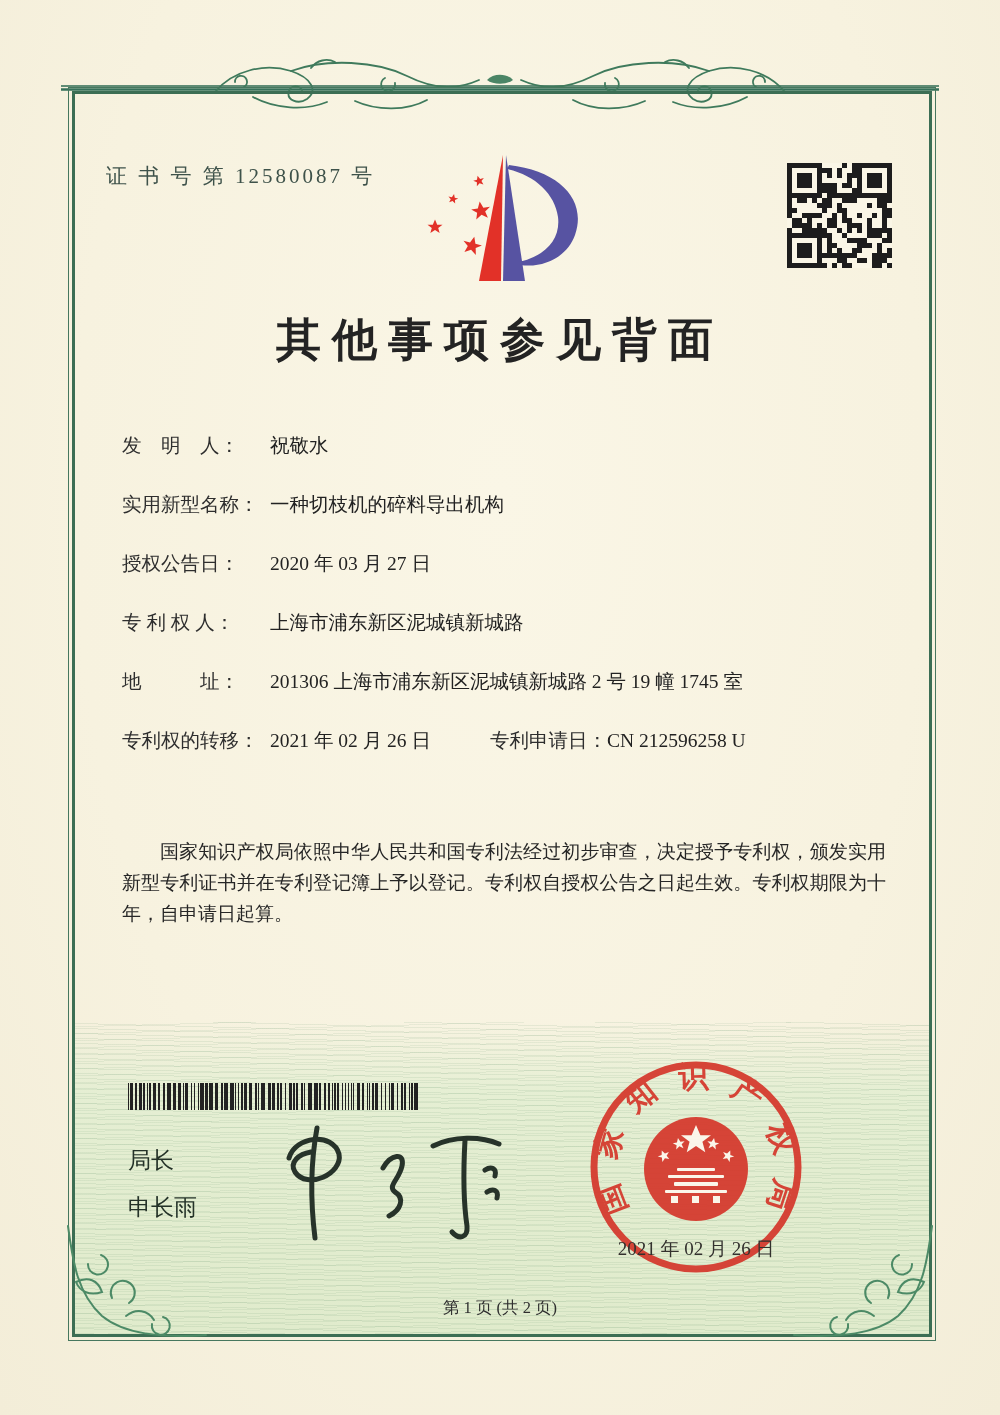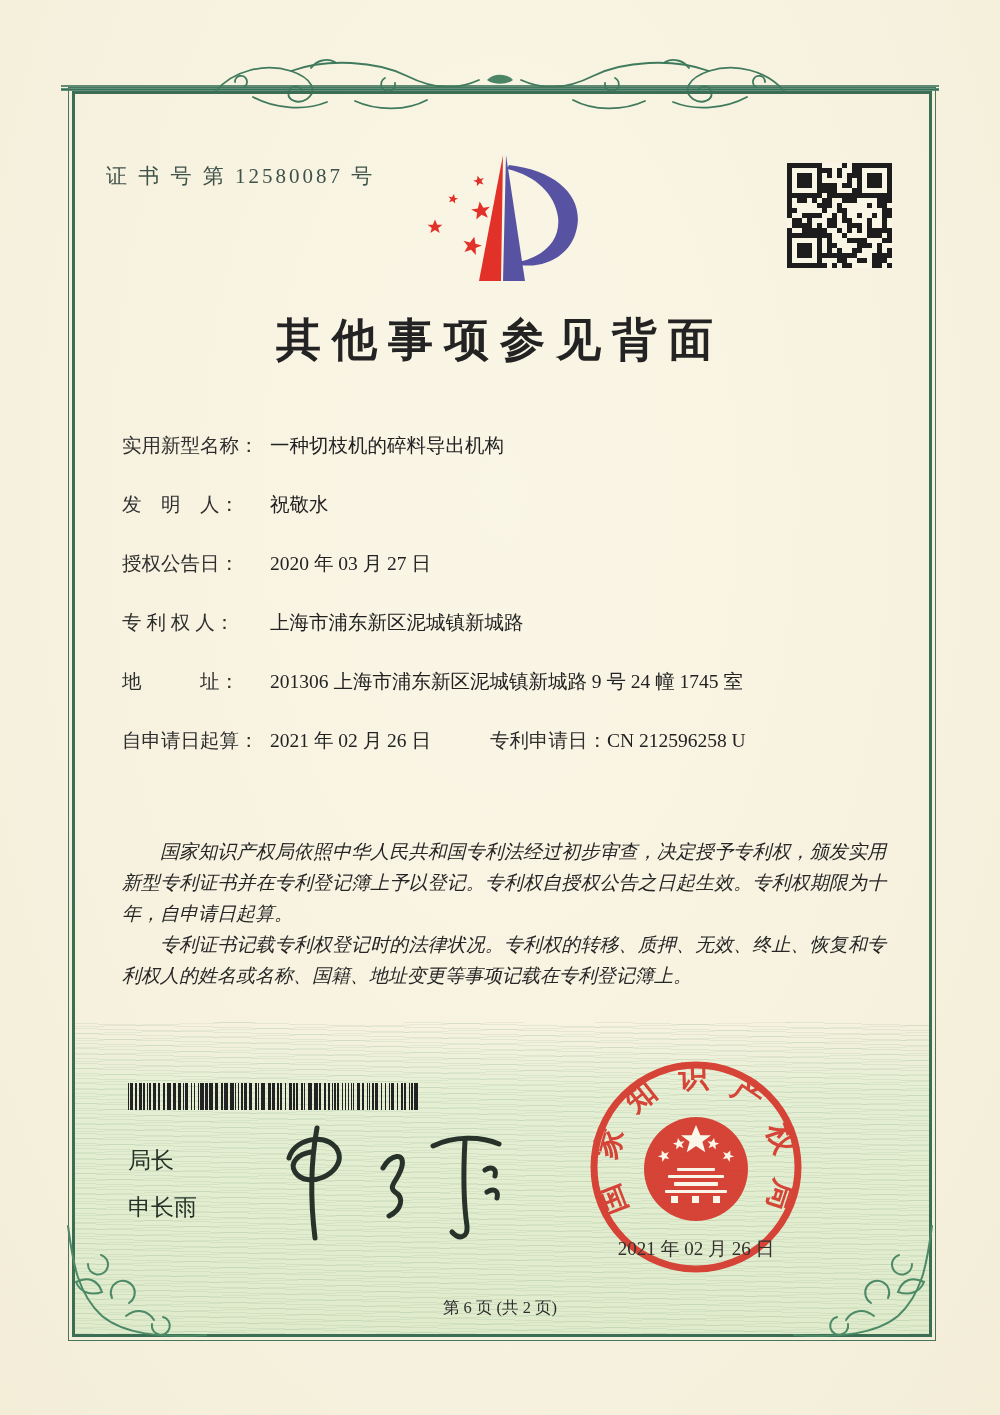--- a/index.html
+++ b/index.html
@@ -36,21 +36,21 @@
     font-size:45px;font-weight:bold;letter-spacing:11px;color:#232323;
   }
   
   .fields{position:absolute;left:122px;top:432px;width:770px;}
   .frow{height:59px;font-size:19.5px;white-space:nowrap;position:relative;}
   .flabel{display:inline-block;min-width:148px;color:#2e2e2e;}
   .fvalue{color:#222;}
   .grant-pair{position:absolute;left:368px;top:0;}
   
   .paras{position:absolute;left:122px;top:836px;width:764px;}
-  .paras p{margin:0;font-size:19px;line-height:31px;text-indent:2em;text-align:justify;color:#262626;font-style:italic;}
+  .paras p{margin:0;font-size:19px;line-height:31px;text-indent:2em;text-align:justify;color:#262626;}
   
   .barcode{position:absolute;left:128px;top:1083px;width:292px;height:27px;}
   .barcode i{position:absolute;top:0;bottom:0;background:#222;}
   .director-label{position:absolute;left:128px;top:1145px;font-size:23px;color:#243228;}
   .director-name{position:absolute;left:128px;top:1192px;font-size:23px;color:#243228;}
   .signature{position:absolute;left:255px;top:1106px;width:290px;height:150px;}
   .seal{position:absolute;left:585px;top:1056px;width:222px;height:222px;opacity:.93;}
   .seal-date{position:absolute;left:578px;top:1236px;width:236px;text-align:center;font-size:19px;color:#33312e;z-index:5;}
   .page-number{position:absolute;left:0;right:0;top:1297px;text-align:center;font-size:16.5px;color:#2f2f2f;}
   .back-note{position:absolute;left:0;right:0;top:1360px;text-align:center;font-size:19px;color:#2f2f2f;}
@@ -127,45 +127,44 @@
     <use href="#star" transform="translate(20,78) scale(0.75)" fill="#e23128"></use>
     <use href="#star" transform="translate(57,97) scale(0.95) rotate(14)" fill="#e23128"></use>
   </svg>
 
   <div class="qr"><span><i style="left:0px;top:0px"></i><i style="left:5px;top:0px"></i><i style="left:10px;top:0px"></i><i style="left:15px;top:0px"></i><i style="left:20px;top:0px"></i><i style="left:25px;top:0px"></i><i style="left:30px;top:0px"></i><i style="left:55px;top:0px"></i><i style="left:65px;top:0px"></i><i style="left:70px;top:0px"></i><i style="left:75px;top:0px"></i><i style="left:80px;top:0px"></i><i style="left:85px;top:0px"></i><i style="left:90px;top:0px"></i><i style="left:95px;top:0px"></i><i style="left:100px;top:0px"></i><i style="left:0px;top:5px"></i><i style="left:30px;top:5px"></i><i style="left:35px;top:5px"></i><i style="left:40px;top:5px"></i><i style="left:50px;top:5px"></i><i style="left:65px;top:5px"></i><i style="left:70px;top:5px"></i><i style="left:100px;top:5px"></i><i style="left:0px;top:10px"></i><i style="left:10px;top:10px"></i><i style="left:15px;top:10px"></i><i style="left:20px;top:10px"></i><i style="left:30px;top:10px"></i><i style="left:40px;top:10px"></i><i style="left:50px;top:10px"></i><i style="left:60px;top:10px"></i><i style="left:65px;top:10px"></i><i style="left:70px;top:10px"></i><i style="left:80px;top:10px"></i><i style="left:85px;top:10px"></i><i style="left:90px;top:10px"></i><i style="left:100px;top:10px"></i><i style="left:0px;top:15px"></i><i style="left:10px;top:15px"></i><i style="left:15px;top:15px"></i><i style="left:20px;top:15px"></i><i style="left:30px;top:15px"></i><i style="left:60px;top:15px"></i><i style="left:70px;top:15px"></i><i style="left:80px;top:15px"></i><i style="left:85px;top:15px"></i><i style="left:90px;top:15px"></i><i style="left:100px;top:15px"></i><i style="left:0px;top:20px"></i><i style="left:10px;top:20px"></i><i style="left:15px;top:20px"></i><i style="left:20px;top:20px"></i><i style="left:30px;top:20px"></i><i style="left:35px;top:20px"></i><i style="left:40px;top:20px"></i><i style="left:45px;top:20px"></i><i style="left:55px;top:20px"></i><i style="left:60px;top:20px"></i><i style="left:70px;top:20px"></i><i style="left:80px;top:20px"></i><i style="left:85px;top:20px"></i><i style="left:90px;top:20px"></i><i style="left:100px;top:20px"></i><i style="left:0px;top:25px"></i><i style="left:30px;top:25px"></i><i style="left:35px;top:25px"></i><i style="left:40px;top:25px"></i><i style="left:45px;top:25px"></i><i style="left:65px;top:25px"></i><i style="left:70px;top:25px"></i><i style="left:100px;top:25px"></i><i style="left:0px;top:30px"></i><i style="left:5px;top:30px"></i><i style="left:10px;top:30px"></i><i style="left:15px;top:30px"></i><i style="left:20px;top:30px"></i><i style="left:25px;top:30px"></i><i style="left:30px;top:30px"></i><i style="left:40px;top:30px"></i><i style="left:45px;top:30px"></i><i style="left:50px;top:30px"></i><i style="left:55px;top:30px"></i><i style="left:60px;top:30px"></i><i style="left:65px;top:30px"></i><i style="left:70px;top:30px"></i><i style="left:75px;top:30px"></i><i style="left:80px;top:30px"></i><i style="left:85px;top:30px"></i><i style="left:90px;top:30px"></i><i style="left:95px;top:30px"></i><i style="left:100px;top:30px"></i><i style="left:0px;top:35px"></i><i style="left:10px;top:35px"></i><i style="left:15px;top:35px"></i><i style="left:25px;top:35px"></i><i style="left:35px;top:35px"></i><i style="left:40px;top:35px"></i><i style="left:55px;top:35px"></i><i style="left:60px;top:35px"></i><i style="left:65px;top:35px"></i><i style="left:90px;top:35px"></i><i style="left:95px;top:35px"></i><i style="left:100px;top:35px"></i><i style="left:0px;top:40px"></i><i style="left:30px;top:40px"></i><i style="left:35px;top:40px"></i><i style="left:40px;top:40px"></i><i style="left:50px;top:40px"></i><i style="left:80px;top:40px"></i><i style="left:90px;top:40px"></i><i style="left:95px;top:40px"></i><i style="left:0px;top:45px"></i><i style="left:5px;top:45px"></i><i style="left:35px;top:45px"></i><i style="left:50px;top:45px"></i><i style="left:55px;top:45px"></i><i style="left:95px;top:45px"></i><i style="left:100px;top:45px"></i><i style="left:0px;top:50px"></i><i style="left:15px;top:50px"></i><i style="left:20px;top:50px"></i><i style="left:25px;top:50px"></i><i style="left:30px;top:50px"></i><i style="left:45px;top:50px"></i><i style="left:55px;top:50px"></i><i style="left:70px;top:50px"></i><i style="left:85px;top:50px"></i><i style="left:95px;top:50px"></i><i style="left:100px;top:50px"></i><i style="left:5px;top:55px"></i><i style="left:10px;top:55px"></i><i style="left:20px;top:55px"></i><i style="left:40px;top:55px"></i><i style="left:45px;top:55px"></i><i style="left:55px;top:55px"></i><i style="left:60px;top:55px"></i><i style="left:80px;top:55px"></i><i style="left:95px;top:55px"></i><i style="left:5px;top:60px"></i><i style="left:10px;top:60px"></i><i style="left:15px;top:60px"></i><i style="left:20px;top:60px"></i><i style="left:30px;top:60px"></i><i style="left:40px;top:60px"></i><i style="left:45px;top:60px"></i><i style="left:60px;top:60px"></i><i style="left:65px;top:60px"></i><i style="left:70px;top:60px"></i><i style="left:80px;top:60px"></i><i style="left:95px;top:60px"></i><i style="left:0px;top:65px"></i><i style="left:15px;top:65px"></i><i style="left:20px;top:65px"></i><i style="left:25px;top:65px"></i><i style="left:30px;top:65px"></i><i style="left:35px;top:65px"></i><i style="left:50px;top:65px"></i><i style="left:60px;top:65px"></i><i style="left:70px;top:65px"></i><i style="left:80px;top:65px"></i><i style="left:85px;top:65px"></i><i style="left:90px;top:65px"></i><i style="left:95px;top:65px"></i><i style="left:100px;top:65px"></i><i style="left:0px;top:70px"></i><i style="left:5px;top:70px"></i><i style="left:10px;top:70px"></i><i style="left:15px;top:70px"></i><i style="left:20px;top:70px"></i><i style="left:25px;top:70px"></i><i style="left:30px;top:70px"></i><i style="left:35px;top:70px"></i><i style="left:40px;top:70px"></i><i style="left:55px;top:70px"></i><i style="left:80px;top:70px"></i><i style="left:85px;top:70px"></i><i style="left:90px;top:70px"></i><i style="left:100px;top:70px"></i><i style="left:0px;top:75px"></i><i style="left:30px;top:75px"></i><i style="left:40px;top:75px"></i><i style="left:60px;top:75px"></i><i style="left:65px;top:75px"></i><i style="left:70px;top:75px"></i><i style="left:75px;top:75px"></i><i style="left:95px;top:75px"></i><i style="left:100px;top:75px"></i><i style="left:0px;top:80px"></i><i style="left:10px;top:80px"></i><i style="left:15px;top:80px"></i><i style="left:20px;top:80px"></i><i style="left:30px;top:80px"></i><i style="left:40px;top:80px"></i><i style="left:45px;top:80px"></i><i style="left:70px;top:80px"></i><i style="left:75px;top:80px"></i><i style="left:80px;top:80px"></i><i style="left:90px;top:80px"></i><i style="left:0px;top:85px"></i><i style="left:10px;top:85px"></i><i style="left:15px;top:85px"></i><i style="left:20px;top:85px"></i><i style="left:30px;top:85px"></i><i style="left:40px;top:85px"></i><i style="left:50px;top:85px"></i><i style="left:65px;top:85px"></i><i style="left:70px;top:85px"></i><i style="left:90px;top:85px"></i><i style="left:100px;top:85px"></i><i style="left:0px;top:90px"></i><i style="left:10px;top:90px"></i><i style="left:15px;top:90px"></i><i style="left:20px;top:90px"></i><i style="left:30px;top:90px"></i><i style="left:35px;top:90px"></i><i style="left:40px;top:90px"></i><i style="left:45px;top:90px"></i><i style="left:50px;top:90px"></i><i style="left:55px;top:90px"></i><i style="left:60px;top:90px"></i><i style="left:65px;top:90px"></i><i style="left:85px;top:90px"></i><i style="left:90px;top:90px"></i><i style="left:95px;top:90px"></i><i style="left:100px;top:90px"></i><i style="left:0px;top:95px"></i><i style="left:30px;top:95px"></i><i style="left:50px;top:95px"></i><i style="left:55px;top:95px"></i><i style="left:70px;top:95px"></i><i style="left:75px;top:95px"></i><i style="left:85px;top:95px"></i><i style="left:90px;top:95px"></i><i style="left:95px;top:95px"></i><i style="left:0px;top:100px"></i><i style="left:5px;top:100px"></i><i style="left:10px;top:100px"></i><i style="left:15px;top:100px"></i><i style="left:20px;top:100px"></i><i style="left:25px;top:100px"></i><i style="left:30px;top:100px"></i><i style="left:35px;top:100px"></i><i style="left:45px;top:100px"></i><i style="left:55px;top:100px"></i><i style="left:60px;top:100px"></i><i style="left:85px;top:100px"></i><i style="left:90px;top:100px"></i><i style="left:100px;top:100px"></i></span></div>
 
   <div class="title">其他事项参见背面</div>
 
   <div class="fields">
     <div class="frow">
+      <span class="flabel">发　明　人：</span><span class="fvalue">祝敬水</span>
+    </div>
+    <div class="frow">
       <span class="flabel">实用新型名称：</span><span class="fvalue">一种切枝机的碎料导出机构</span>
     </div>
     <div class="frow">
-      <span class="flabel">发　明　人：</span><span class="fvalue">祝敬水</span>
-    </div>
-    <div class="frow">
       <span class="flabel">授权公告日：</span><span class="fvalue">2020 年 03 月 27 日</span>
     </div>
     <div class="frow">
       <span class="flabel">专 利 权 人：</span><span class="fvalue">上海市浦东新区泥城镇新城路</span>
     </div>
     <div class="frow">
-      <span class="flabel">地　　　址：</span><span class="fvalue">201306 上海市浦东新区泥城镇新城路 9 号 24 幢 1745 室</span>
-    </div>
-    <div class="frow">
-      <span class="flabel">自申请日起算：</span><span class="fvalue">2021 年 02 月 26 日</span>
+      <span class="flabel">地　　　址：</span><span class="fvalue">201306 上海市浦东新区泥城镇新城路 2 号 19 幢 1745 室</span>
+    </div>
+    <div class="frow">
+      <span class="flabel">专利权的转移：</span><span class="fvalue">2021 年 02 月 26 日</span>
       <span class="grant-pair">
         <span class="flabel" style="min-width:0">专利申请日：</span><span class="fvalue">CN 212596258 U</span>
       </span>
     </div>
   </div>
 
   <div class="paras">
     <p>国家知识产权局依照中华人民共和国专利法经过初步审查，决定授予专利权，颁发实用新型专利证书并在专利登记簿上予以登记。专利权自授权公告之日起生效。专利权期限为十年，自申请日起算。</p>
-    <p>专利证书记载专利权登记时的法律状况。专利权的转移、质押、无效、终止、恢复和专利权人的姓名或名称、国籍、地址变更等事项记载在专利登记簿上。</p>
   </div>
 
   <div class="barcode"><span><i style="left:0px;width:1px"></i><i style="left:2px;width:3px"></i><i style="left:7px;width:2px"></i><i style="left:11px;width:3px"></i><i style="left:15px;width:2px"></i><i style="left:19px;width:1px"></i><i style="left:21px;width:2px"></i><i style="left:25px;width:3px"></i><i style="left:30px;width:2px"></i><i style="left:35px;width:2px"></i><i style="left:39px;width:4px"></i><i style="left:45px;width:3px"></i><i style="left:50px;width:3px"></i><i style="left:55px;width:1px"></i><i style="left:57px;width:3px"></i><i style="left:63px;width:1px"></i><i style="left:66px;width:1px"></i><i style="left:70px;width:1px"></i><i style="left:72px;width:4px"></i><i style="left:77px;width:3px"></i><i style="left:81px;width:4px"></i><i style="left:87px;width:3px"></i><i style="left:93px;width:2px"></i><i style="left:96px;width:4px"></i><i style="left:102px;width:4px"></i><i style="left:107px;width:1px"></i><i style="left:110px;width:1px"></i><i style="left:113px;width:2px"></i><i style="left:116px;width:3px"></i><i style="left:121px;width:3px"></i><i style="left:127px;width:2px"></i><i style="left:130px;width:1px"></i><i style="left:133px;width:4px"></i><i style="left:140px;width:3px"></i><i style="left:144px;width:3px"></i><i style="left:149px;width:2px"></i><i style="left:152px;width:2px"></i><i style="left:157px;width:1px"></i><i style="left:161px;width:3px"></i><i style="left:165px;width:2px"></i><i style="left:168px;width:2px"></i><i style="left:173px;width:2px"></i><i style="left:176px;width:1px"></i><i style="left:180px;width:4px"></i><i style="left:186px;width:4px"></i><i style="left:191px;width:2px"></i><i style="left:196px;width:2px"></i><i style="left:200px;width:2px"></i><i style="left:204px;width:1px"></i><i style="left:206px;width:2px"></i><i style="left:209px;width:2px"></i><i style="left:214px;width:1px"></i><i style="left:217px;width:1px"></i><i style="left:220px;width:1px"></i><i style="left:223px;width:1px"></i><i style="left:225px;width:1px"></i><i style="left:229px;width:3px"></i><i style="left:234px;width:2px"></i><i style="left:239px;width:1px"></i><i style="left:241px;width:1px"></i><i style="left:244px;width:2px"></i><i style="left:247px;width:3px"></i><i style="left:253px;width:1px"></i><i style="left:257px;width:1px"></i><i style="left:261px;width:1px"></i><i style="left:263px;width:3px"></i><i style="left:269px;width:1px"></i><i style="left:273px;width:2px"></i><i style="left:276px;width:2px"></i><i style="left:281px;width:1px"></i><i style="left:283px;width:2px"></i><i style="left:286px;width:4px"></i></span></div>
 
   <div class="director-label">局长</div>
   <div class="director-name">申长雨</div>
 
   <svg class="signature" viewBox="0 0 290 150">
     <g stroke="#27332a" stroke-width="5" fill="none" stroke-linecap="round">
       <path d="M 62,22 C 55,60 56,100 60,132"></path>
@@ -197,15 +196,15 @@
       <rect x="83" y="119" width="56" height="3" rx="1" fill="#fdf7ec"></rect>
       <rect x="89" y="126" width="44" height="4" rx="1" fill="#fdf7ec"></rect>
       <rect x="80" y="134" width="62" height="3" rx="1" fill="#fdf7ec"></rect>
       <rect x="86" y="140" width="7" height="7" fill="#fdf7ec"></rect>
       <rect x="107" y="140" width="7" height="7" fill="#fdf7ec"></rect>
       <rect x="128" y="140" width="7" height="7" fill="#fdf7ec"></rect>
     </g>
   </svg>
   <div class="seal-date">2021 年 02 月 26 日</div>
 
-  <div class="page-number">第 6 页 (共 2 页)</div>
+  <div class="page-number">第 1 页 (共 2 页)</div>
 
 </div>
 
 </body></html>

